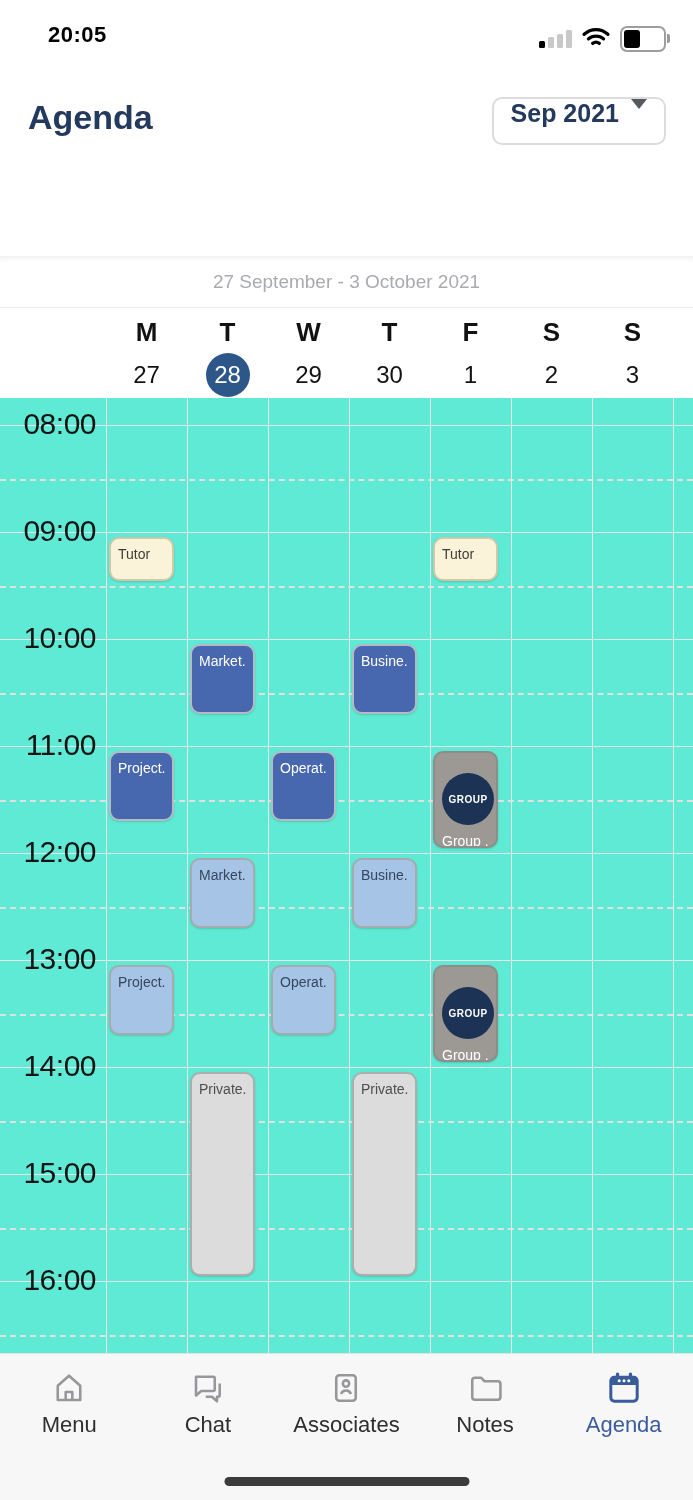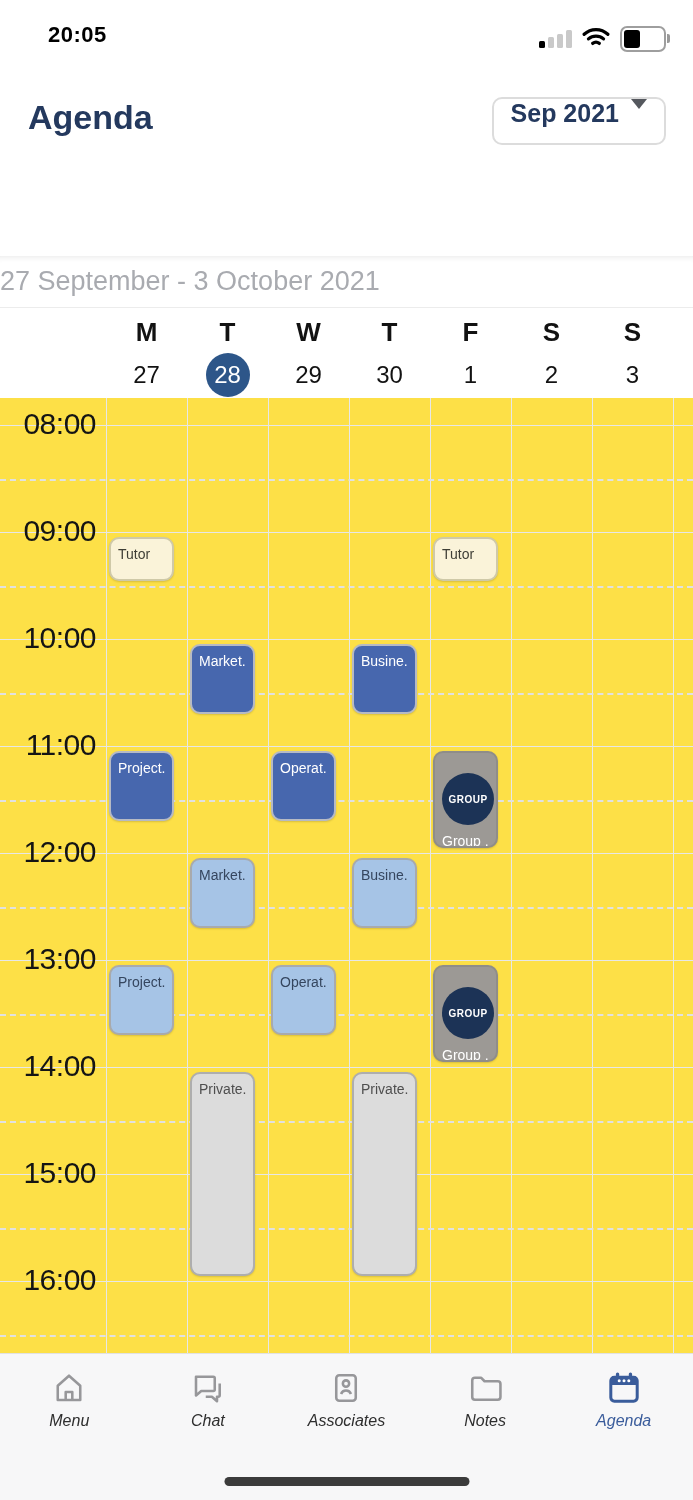--- a/index.html
+++ b/index.html
@@ -22,32 +22,32 @@
   .month-btn{position:absolute;right:27px;top:97px;height:48px;display:flex;gap:12px;
     padding:0 17px;background:#fff;border:2px solid #dcdcdc;border-radius:10px;cursor:pointer;}
   .month-btn .lbl{font-size:25px;font-weight:bold;color:var(--navy,#24395E);}
   .caret{width:0;height:0;border-left:8px solid transparent;border-right:8px solid transparent;border-top:10px solid #55585e;}
   
   .tabs{position:absolute;top:186px;left:0;width:100%;height:69px;display:flex;border-bottom:1px solid #e3e3e3;}
   .tab{flex:1;text-align:center;line-height:66px;font-size:25px;color:#9fa1a6;cursor:pointer;}
   .tab.active{color:var(--tab-active,#1E3A5F);}
   .tab-underline{position:absolute;left:0;bottom:-3px;width:346px;height:5px;background:var(--tab-active,#1E3A5F);}
   
-  .date-range{position:absolute;top:256px;left:0;width:100%;height:51px;line-height:51px;
-    font-size:27px;color:#a9abb0;background:#fff;border-bottom:1px solid #ececec;
+  .date-range{position:absolute;top:256px;left:0;width:100%;height:51px;line-height:51px;text-align:center;
+    font-size:19px;color:#a9abb0;background:#fff;border-bottom:1px solid #ececec;
     box-shadow:inset 0 7px 7px -7px rgba(0,0,0,.12);}
   
   .day-header{position:absolute;top:307px;left:0;width:100%;height:91px;}
   .day-cell{position:absolute;top:0;height:91px;text-align:center;cursor:pointer;}
   .day-letter{position:absolute;top:8px;left:0;right:0;height:34px;line-height:34px;font-size:26px;font-weight:bold;color:#121212;}
   .day-date{position:absolute;top:46px;left:50%;transform:translateX(-50%);width:44px;height:44px;line-height:44px;
     font-size:24px;color:#121212;border-radius:50%;}
   .day-date.selected{background:var(--selected-day,#2D5689);color:#fff;}
   
-  .grid{position:absolute;top:398px;left:0;width:100%;height:955px;overflow:hidden;background:#fde047;}
+  .grid{position:absolute;top:398px;left:0;width:100%;height:955px;overflow:hidden;background:#5eead4;}
   .hline{position:absolute;left:0;right:0;height:1px;background:#e7e7e7;}
   .hline.dashed{height:0;background:none;border-top:2px dashed #e1e1e1;}
   .vline{position:absolute;top:0;bottom:0;width:1px;background:#e7e7e7;}
   .time-label{position:absolute;left:0;width:96px;text-align:right;font-size:30px;color:#141414;
     transform:translateY(-52%);letter-spacing:-.5px;}
   .event{position:absolute;border-radius:10px;box-sizing:border-box;padding:7px 7px;font-size:14px;
     overflow:hidden;cursor:pointer;box-shadow:0 1px 2px rgba(0,0,0,.15);}
   .event .label{display:block;line-height:1.2;white-space:nowrap;overflow:hidden;}
   .event.yellow{background:var(--event-yellow,#FAF3D9);border:2px solid #cfc9a8;color:#3e3e36;}
   .event.blue{background:var(--event-blue,#4767AE);border:2px solid #b6bac4;color:#fff;}
@@ -56,21 +56,21 @@
   .event.group{background:var(--group-card,#9C9995);border:2px solid #8f8d89;color:#fff;text-align:center;padding-top:20px;}
   .event.group .badge{width:52px;height:52px;border-radius:50%;background:var(--group-badge,#1C3356);color:#fff;
     font-size:10px;font-weight:bold;letter-spacing:.5px;display:flex;align-items:center;justify-content:center;margin:0 auto 8px;}
   
   .bottom-nav{position:absolute;top:1353px;left:0;width:100%;height:147px;background:#f7f7f8;
     border-top:1px solid #e2e2e2;display:flex;align-items:flex-start;}
   .nav-item{flex:1;display:flex;flex-direction:column;align-items:center;gap:6px;padding-top:16px;
     background:none;border:none;cursor:pointer;color:#97979a;font-family:inherit;}
   .nav-item .nav-icon{width:36px;height:36px;display:block;}
   .nav-item .nav-icon svg{width:100%;height:100%;display:block;}
-  .nav-item .nav-label{font-size:16px;color:#2e2e2e;font-style:italic;}
+  .nav-item .nav-label{font-size:22px;color:#2e2e2e;}
   .nav-item.active{color:var(--nav-active,#3A5C9B);}
   .nav-item.active .nav-label{color:var(--nav-active,#3A5C9B);}
   .home-indicator{position:absolute;bottom:14px;left:50%;transform:translateX(-50%);
     width:245px;height:9px;border-radius:5px;background:#3b3b3b;cursor:pointer;}
 </style>
 </head>
 <body>
 
 <div class="phone">
 

